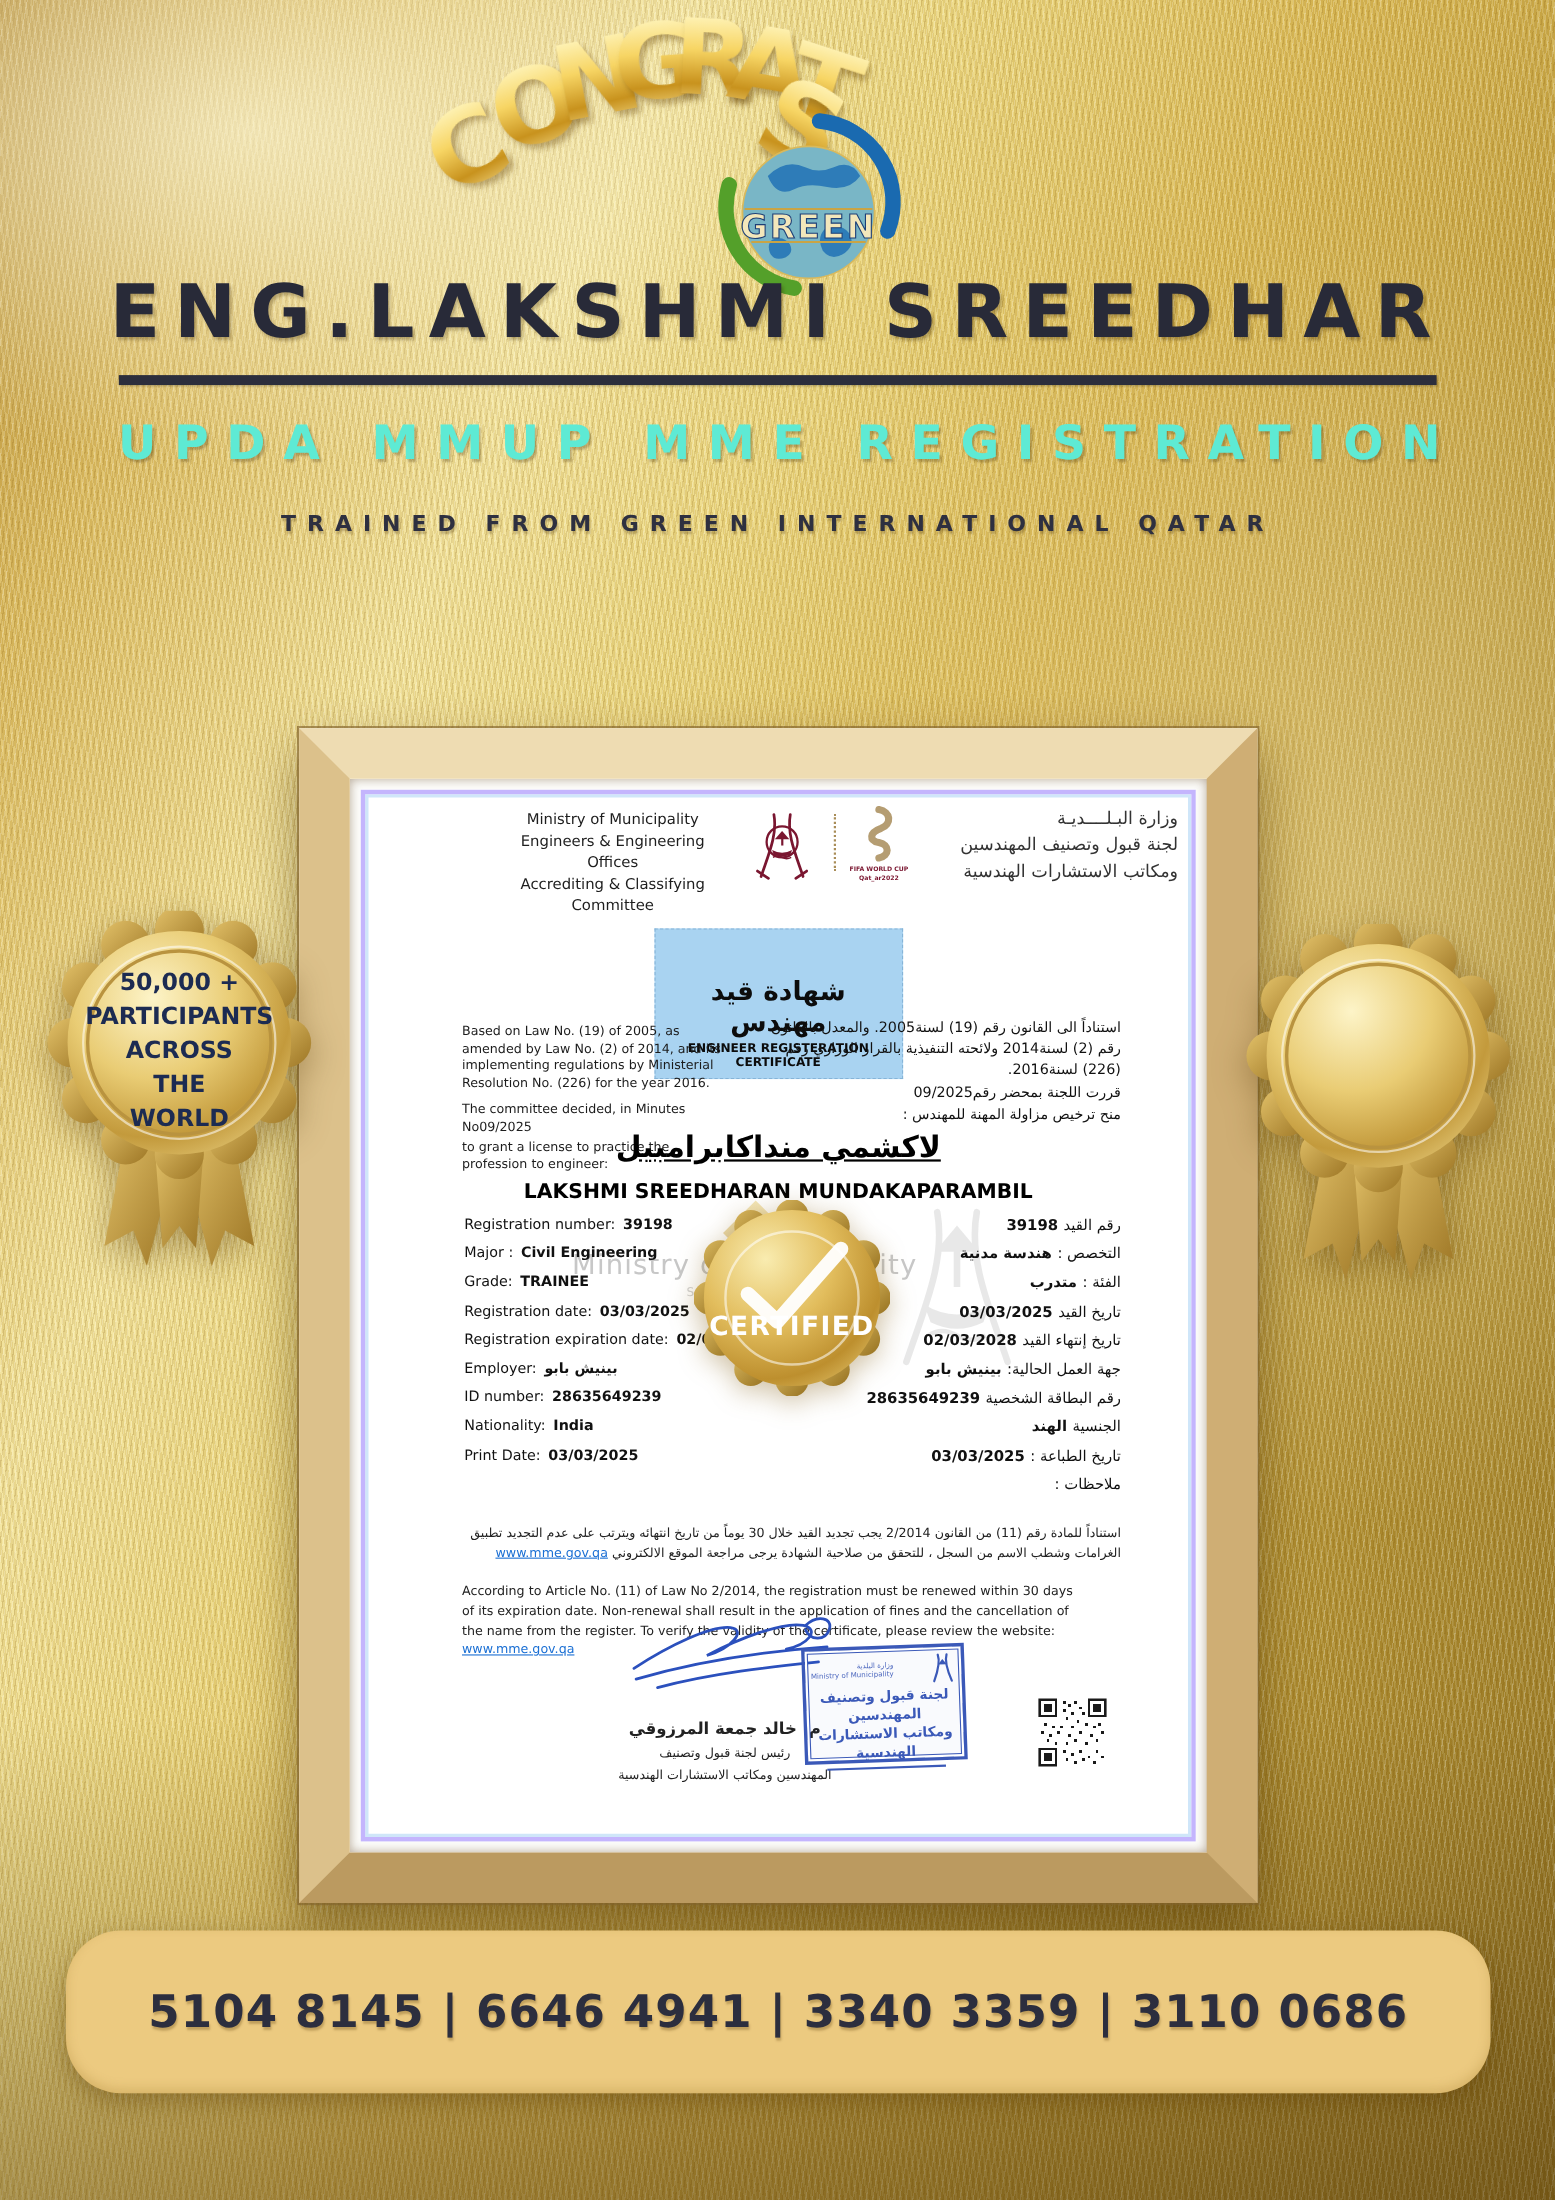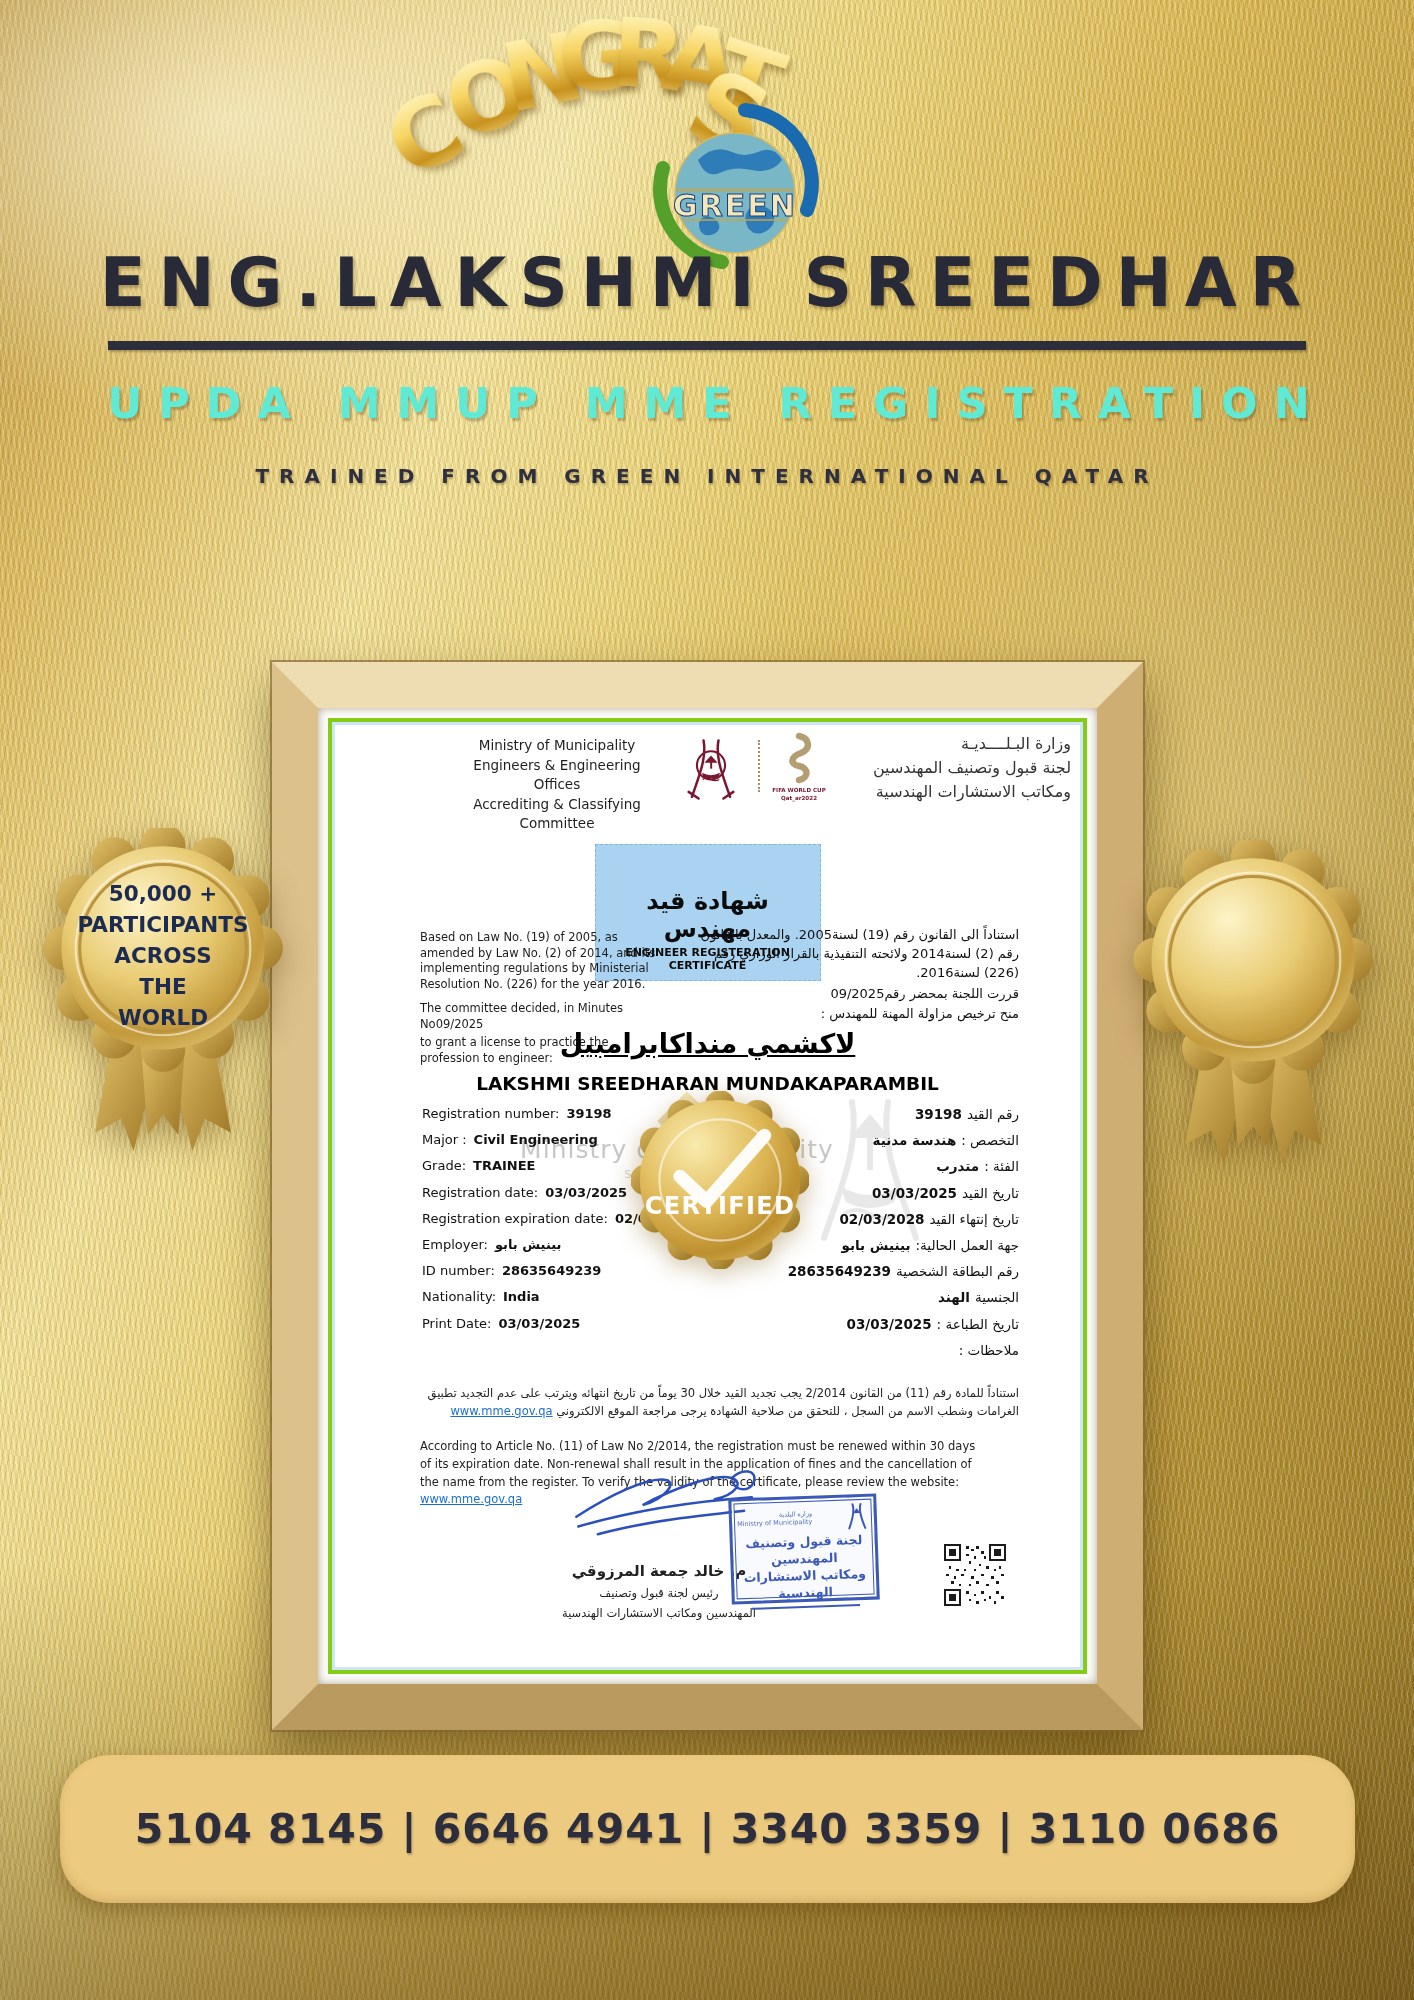--- a/index.html
+++ b/index.html
@@ -43,21 +43,21 @@
   .badge .lines{position:absolute;left:14px;right:14px;text-align:center;
     color:#1c2b52;font-weight:bold;}
   .badge-left .lines{top:50px;line-height:31px;font-size:21.5px;}
   .badge-right .lines{top:72px;line-height:45px;font-size:30px;}
   
   .frame{position:absolute;left:272px;top:662px;width:871px;height:1068px;
     box-sizing:border-box;border:46px solid;background:#fdfdfb;
     border-color:#eedcb2 #cfae74 #bb9a60 #dcc18b;
     box-shadow:0 0 0 2px rgba(130,100,45,.65), 0 22px 45px rgba(70,45,0,.5),
       inset 0 0 10px rgba(90,60,20,.45);z-index:1;}
-  .cert{position:absolute;inset:10px;background:#fff;border:4px solid #84cc16;
+  .cert{position:absolute;inset:10px;background:#fff;border:4px solid #c4b5fd;
     box-shadow:inset 0 0 0 3px #cfe6f9;font-family:"DejaVu Sans","Liberation Sans",sans-serif;}
   .hdr-en{position:absolute;left:118px;top:14px;width:214px;text-align:center;
     font-size:13.5px;line-height:1.45;color:#1e1e1e;}
   .hdr-emblem{position:absolute;left:350px;top:8px;width:58px;height:74px;}
   .hdr-divider{position:absolute;left:426px;top:18px;height:52px;border-left:2px dotted #a98d58;}
   .hdr-fifa{position:absolute;left:440px;top:8px;width:54px;height:74px;}
   .hdr-ar{position:absolute;right:12px;top:10px;width:240px;text-align:right;direction:rtl;
     font-size:16px;line-height:1.5;color:#333;}
   .title-box{position:absolute;left:50%;transform:translateX(-50%);top:122px;width:226px;
     background:#a9d3f1;border:1px dashed #86b4d8;text-align:center;padding:8px 6px;box-sizing:border-box;}

